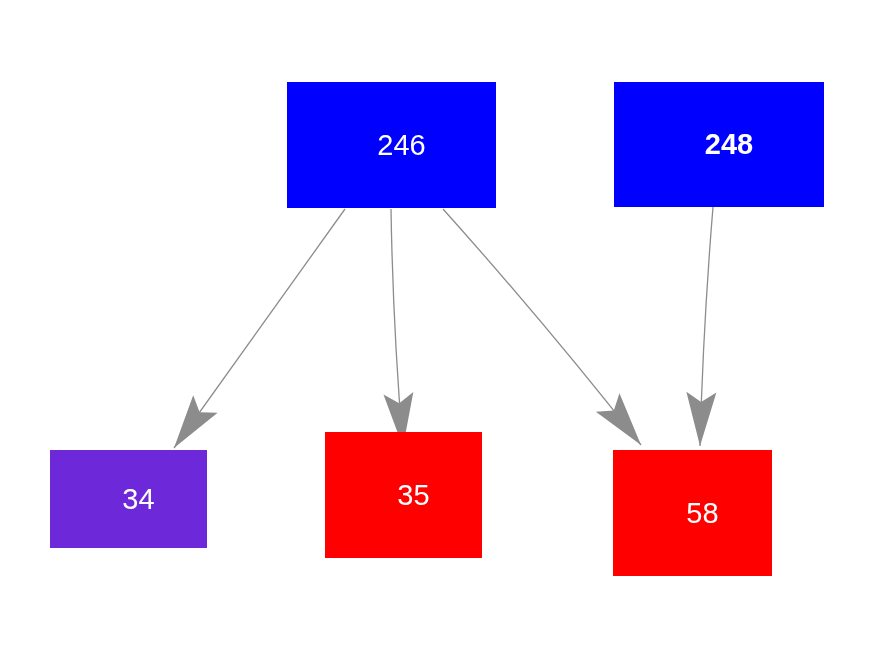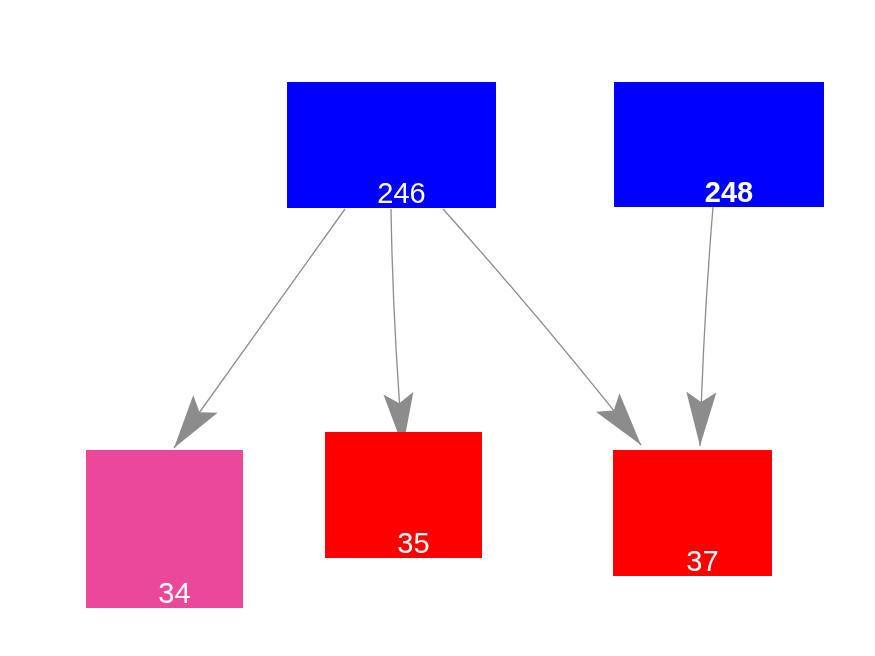--- a/index.html
+++ b/index.html
@@ -19,21 +19,21 @@
     position: absolute;
     left: 0;
     top: 0;
     width: 875px;
     height: 656px;
     overflow: visible;
   }
   .node {
     position: absolute;
     display: flex;
-    align-items: flex-end;
+    align-items: center;
     justify-content: center;
     box-sizing: border-box;
     padding-left: 20px;
   }
   .node-label {
     color: #ffffff;
     font-size: 29px;
     line-height: 1;
     user-select: none;
   }
@@ -55,23 +55,23 @@
         <path d="M713,207 Q703,328 700,446" fill="none" stroke="#8c8c8c" stroke-width="1.3" marker-end="url(#vee-arrowhead)"></path>
       </g>
   </svg>
   <div id="node-layer">
       <div class="node" style="left: 287px; top: 82px; width: 209px; height: 126px; background: rgb(0, 0, 255);">
         <span class="node-label" style="color: rgb(255, 255, 255);">246</span>
       </div>
       <div class="node" style="left: 614px; top: 82px; width: 210px; height: 125px; background: rgb(0, 0, 255);">
         <span class="node-label" style="color: rgb(255, 255, 255); font-weight: bold;">248</span>
       </div>
-      <div class="node" style="left: 50px; top: 450px; width: 157px; height: 158px; background: #ec4899; margin-left: 36px;">
+      <div class="node" style="left: 50px; top: 450px; width: 157px; height: 98px; background: #6d28d9;">
         <span class="node-label" style="color: rgb(255, 255, 255);">34</span>
       </div>
       <div class="node" style="left: 325px; top: 432px; width: 157px; height: 126px; background: rgb(255, 0, 0);">
         <span class="node-label" style="color: rgb(255, 255, 255);">35</span>
       </div>
       <div class="node" style="left: 613px; top: 450px; width: 159px; height: 126px; background: rgb(255, 0, 0);">
-        <span class="node-label" style="color: rgb(255, 255, 255);">37</span>
+        <span class="node-label" style="color: rgb(255, 255, 255);">58</span>
       </div>
     </div>
 </div>
 
 </body></html>

